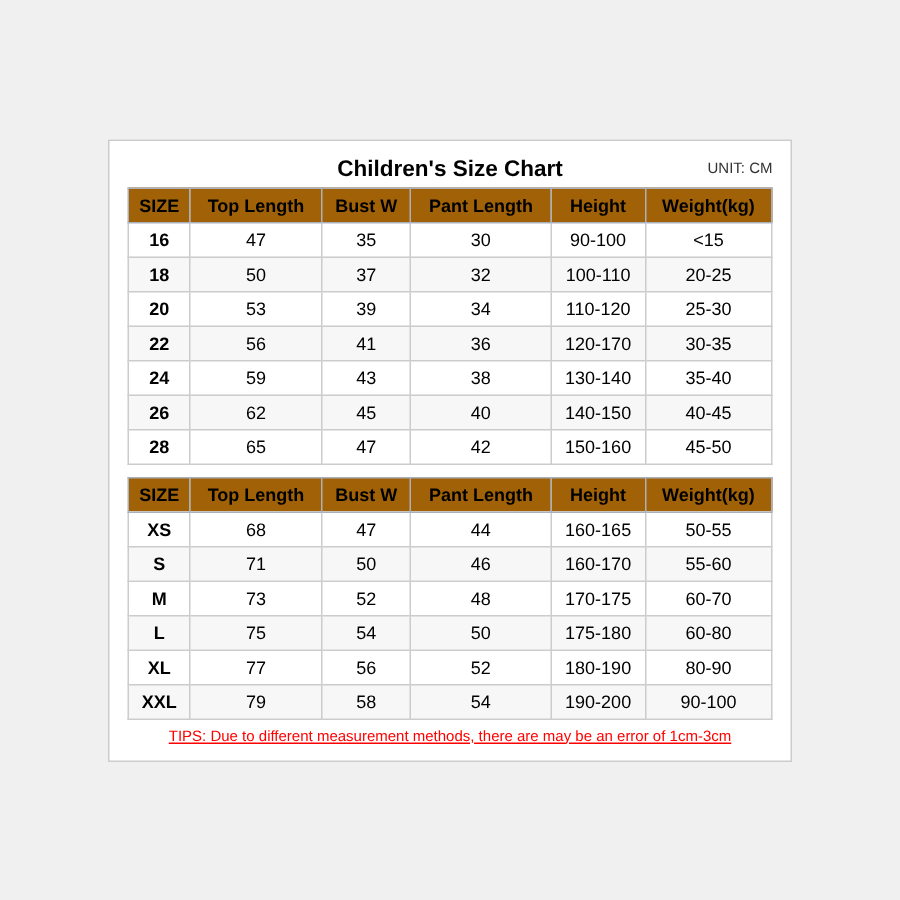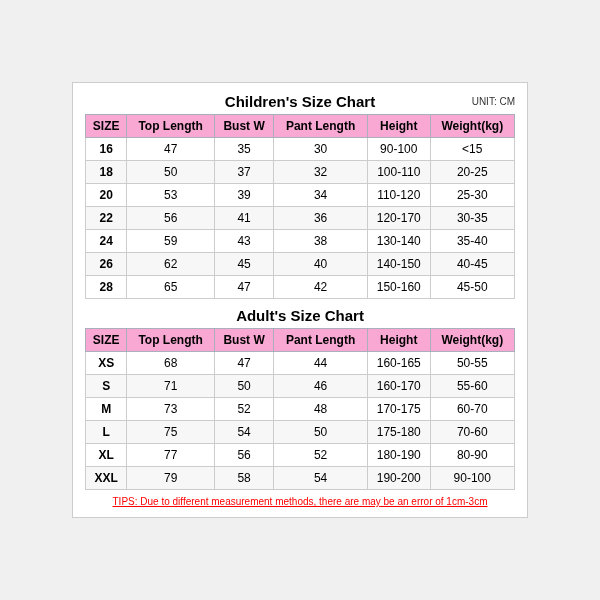--- a/index.html
+++ b/index.html
@@ -35,21 +35,21 @@
       right: 0;
       font-size: 10px;
       color: #333;
     }
     table {
       width: 100%;
       border-collapse: collapse;
       font-size: 12px;
     }
     table th {
-      background-color: #f9a8d4;
+      background-color: #a16207;
       border: 1px solid #aab0bb;
       padding: 4px 3px;
       text-align: center;
       font-weight: bold;
       font-size: 12px;
     }
     table td {
       border: 1px solid #cccccc;
       padding: 4px 3px;
       text-align: center;
@@ -150,23 +150,20 @@
             <td>47</td>
             <td>42</td>
             <td>150-160</td>
             <td>45-50</td>
           </tr>
         </tbody>
     </table>
   </div>
 
   <div>
-    <div class="section-title-row">
-      <span class="section-title">Adult's Size Chart</span>
-    </div>
     <table>
       <thead>
         <tr>
           <th>SIZE</th>
           <th>Top Length</th>
           <th>Bust W</th>
           <th>Pant Length</th>
           <th>Height</th>
           <th>Weight(kg)</th>
         </tr>
@@ -195,21 +192,21 @@
             <td>48</td>
             <td>170-175</td>
             <td>60-70</td>
           </tr>
           <tr>
             <td>L</td>
             <td>75</td>
             <td>54</td>
             <td>50</td>
             <td>175-180</td>
-            <td>70-60</td>
+            <td>60-80</td>
           </tr>
           <tr>
             <td>XL</td>
             <td>77</td>
             <td>56</td>
             <td>52</td>
             <td>180-190</td>
             <td>80-90</td>
           </tr>
           <tr>

